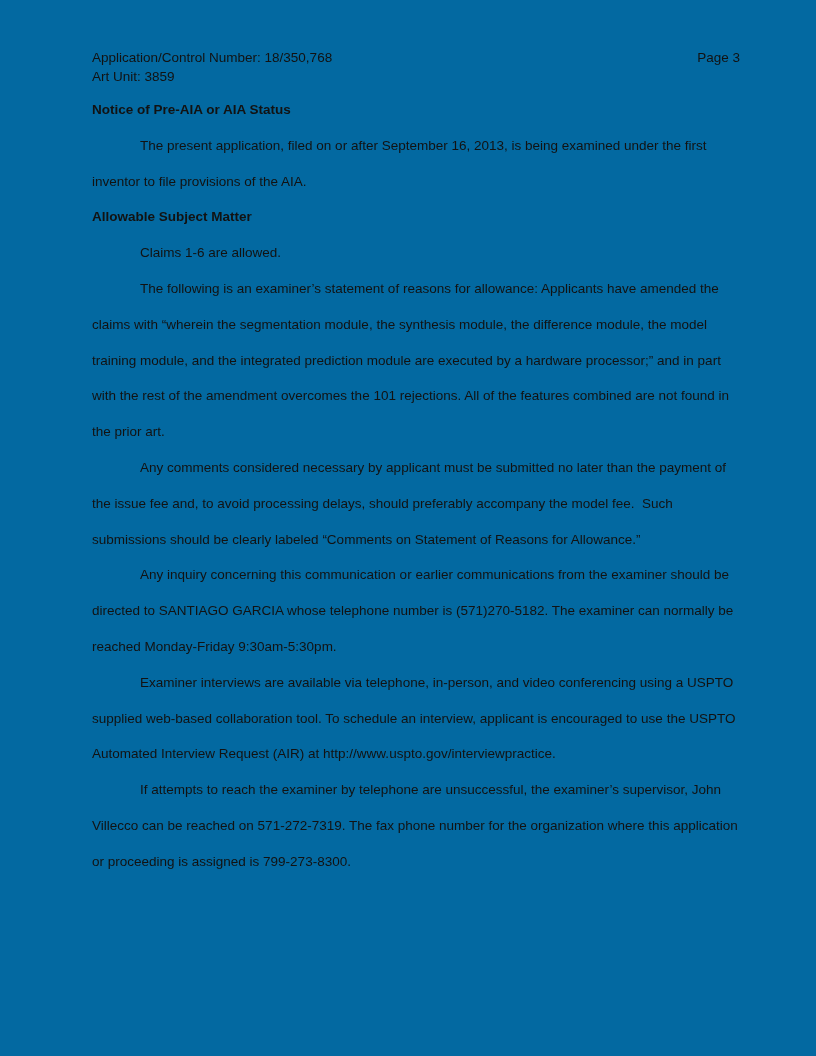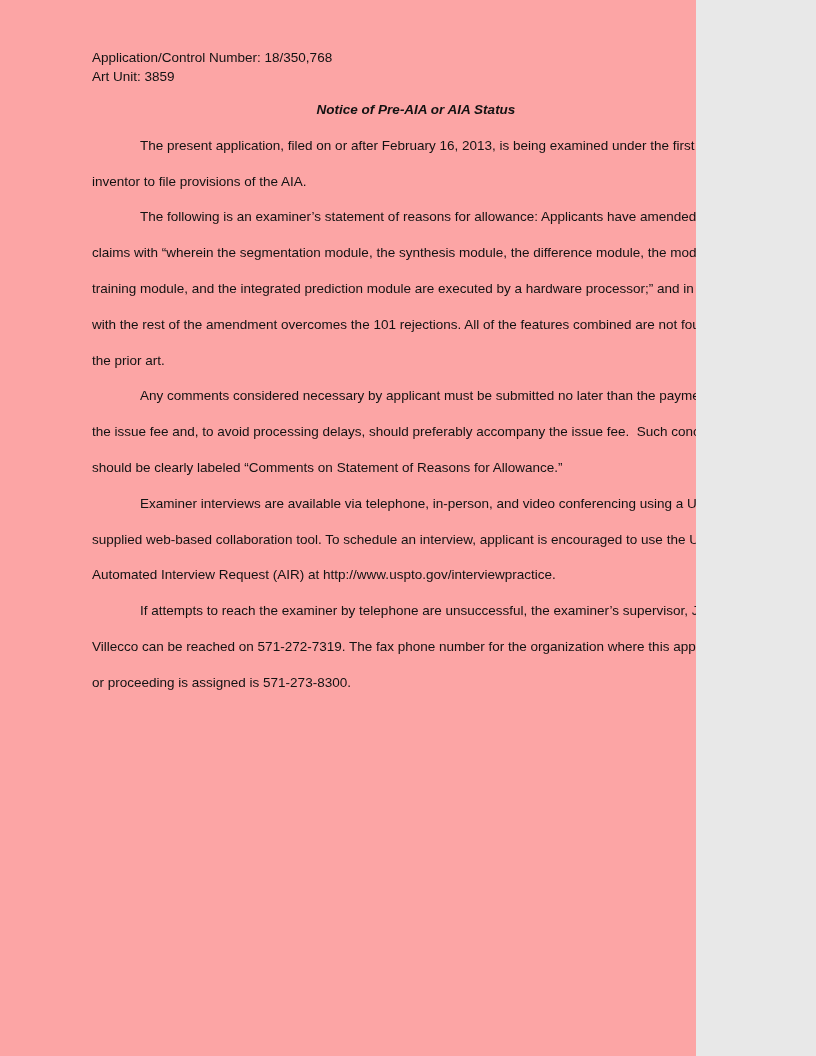--- a/index.html
+++ b/index.html
@@ -2,23 +2,23 @@
 <html><head>
 <meta charset="utf-8">
 <style>
   html, body {
     margin: 0;
     padding: 0;
     background: #e8e8e8;
   }
   .page {
     position: relative;
-    width: 696px;
+    width: 816px;
     height: 1056px;
-    background: #fca5a5;
+    background: #0369a1;
     color: #121212;
     font-family: "Liberation Sans", sans-serif;
     overflow: hidden;
   }
   .doc {
     position: absolute;
     left: 92px;
     top: 48px;
     width: 648px;
   }
@@ -30,23 +30,22 @@
     display: flex;
     justify-content: space-between;
     align-items: baseline;
   }
   .main {
     margin-top: 6px;
     font-size: 13.5px;
     line-height: 35.8px;
   }
   .heading {
-    text-align: center;
+    text-align: left;
     font-weight: 700;
-    font-style: italic;
     margin: 0;
   }
   .para {
     margin: 0;
     text-indent: 48px;
     white-space: pre-wrap;
     text-align: left;
   }
 </style>
 </head>
@@ -60,24 +59,27 @@
         <span>Application/Control Number: 18/350,768</span>
         <span>Page 3</span>
       </div>
       <div class="hdr-row">
         <span>Art Unit: 3859</span>
       </div>
     </div>
 
     <div class="main">
       <p class="heading">Notice of Pre-AIA or AIA Status</p>
-      <p class="para">The present application, filed on or after February 16, 2013, is being examined under the first inventor to file provisions of the AIA.</p>
+      <p class="para">The present application, filed on or after September 16, 2013, is being examined under the first inventor to file provisions of the AIA.</p>
 
+      <p class="heading">Allowable Subject Matter</p>
+      <p class="para">Claims 1-6 are allowed.</p>
 
       <p class="para">The following is an examiner’s statement of reasons for allowance: Applicants have amended the claims with “wherein the segmentation module, the synthesis module, the difference module, the model training module, and the integrated prediction module are executed by a hardware processor;” and in part with the rest of the amendment overcomes the 101 rejections. All of the features combined are not found in the prior art.</p>
-      <p class="para">Any comments considered necessary by applicant must be submitted no later than the payment of the issue fee and, to avoid processing delays, should preferably accompany the issue fee.  Such concerning should be clearly labeled “Comments on Statement of Reasons for Allowance.”</p>
+      <p class="para">Any comments considered necessary by applicant must be submitted no later than the payment of the issue fee and, to avoid processing delays, should preferably accompany the model fee.  Such submissions should be clearly labeled “Comments on Statement of Reasons for Allowance.”</p>
 
+      <p class="para">Any inquiry concerning this communication or earlier communications from the examiner should be directed to SANTIAGO GARCIA whose telephone number is (571)270-5182. The examiner can normally be reached Monday-Friday 9:30am-5:30pm.</p>
       <p class="para">Examiner interviews are available via telephone, in-person, and video conferencing using a USPTO supplied web-based collaboration tool. To schedule an interview, applicant is encouraged to use the USPTO Automated Interview Request (AIR) at http://www.uspto.gov/interviewpractice.</p>
-      <p class="para">If attempts to reach the examiner by telephone are unsuccessful, the examiner’s supervisor, John Villecco can be reached on 571-272-7319. The fax phone number for the organization where this application or proceeding is assigned is 571-273-8300.</p>
+      <p class="para">If attempts to reach the examiner by telephone are unsuccessful, the examiner’s supervisor, John Villecco can be reached on 571-272-7319. The fax phone number for the organization where this application or proceeding is assigned is 799-273-8300.</p>
     </div>
 
   </div>
 </div>
 
 </body></html>

